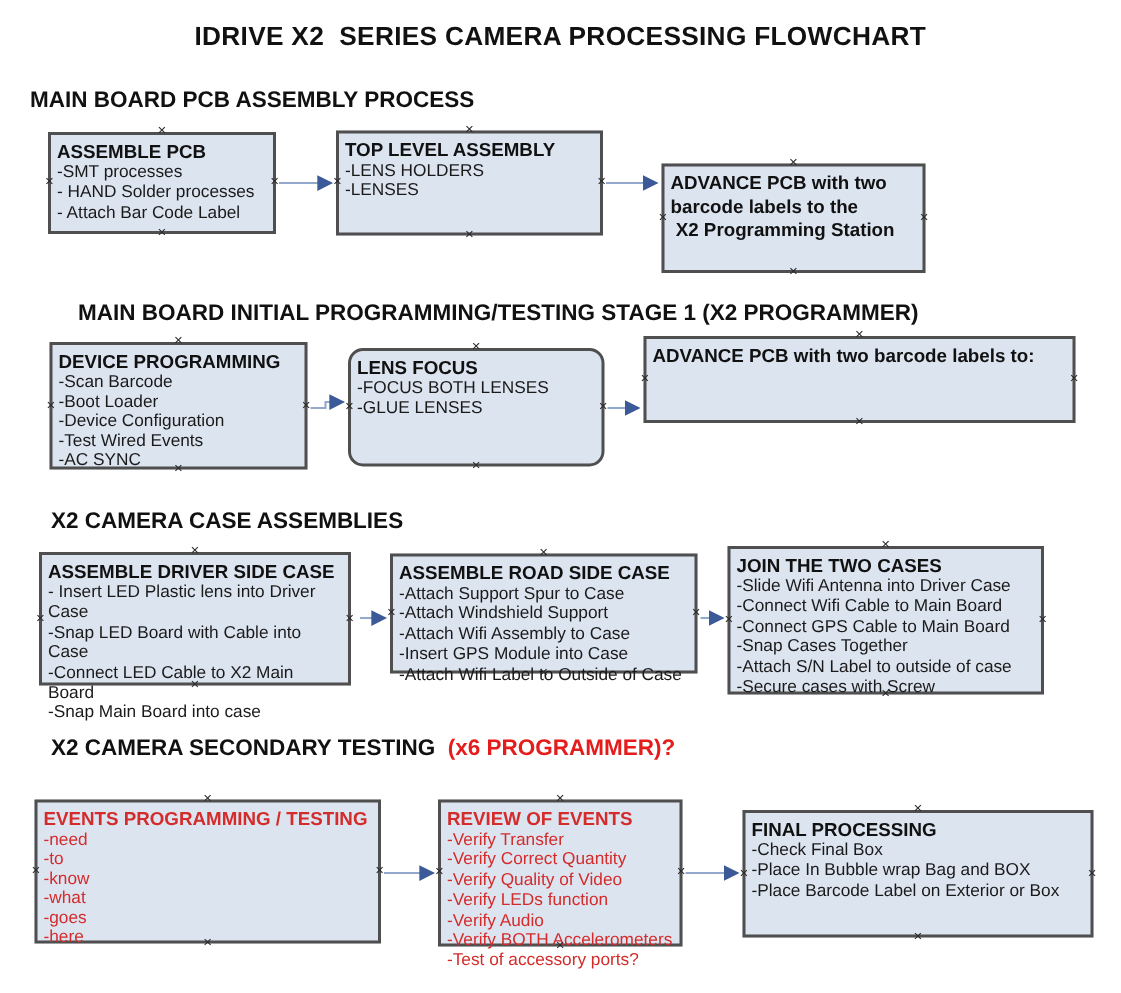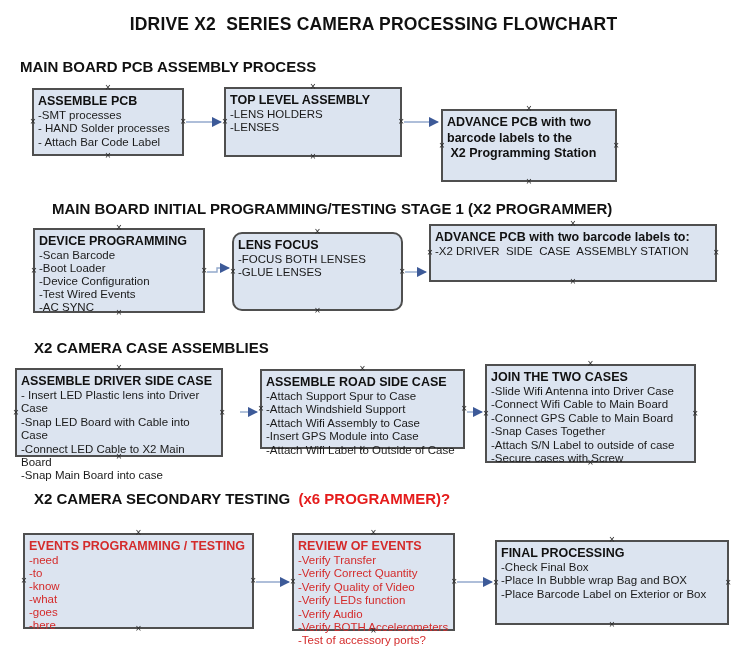--- a/index.html
+++ b/index.html
@@ -28,21 +28,21 @@
   .fc-box.red h4,.fc-box.red li{color:var(--red,#d42b2b);}
   .fc-box.bold-items li{font-weight:bold;font-size:12.5px;line-height:15px;color:#111;}
   .fc-box.tight li{line-height:13px;}
   
   #b1{left:32px;top:88px;width:152px;height:68px;}
   #b2{left:224px;top:87px;width:178px;height:70px;}
   #b3{left:441px;top:85px;width:176px;height:73px;margin-top:24px;}
   #b4{left:33px;top:228px;width:172px;height:85px;}
   #b5{left:232px;top:232px;width:171px;height:79px;border-radius:10px;}
   #b6{left:429px;top:224px;width:288px;height:58px;}
-  #b7{left:15px;top:368px;width:208px;height:89px;}
+  #b7{left:26px;top:368px;width:208px;height:89px;}
   #b8{left:260px;top:369px;width:205px;height:80px;}
   #b9{left:485px;top:364px;width:211px;height:99px;}
   #b10{left:23px;top:533px;width:231px;height:96px;}
   #b11{left:292px;top:533px;width:163px;height:98px;}
   #b12{left:495px;top:540px;width:234px;height:85px;}
   #b11{overflow:visible;}
   
   .cp{position:absolute;font-style:normal;font-size:10px;line-height:10px;color:#2b2b2b;z-index:6;}
   .cp::before{content:"\00d7";}
   .cp-t{top:-7px;left:calc(50% - 3px);}
@@ -117,23 +117,20 @@
         <li>-FOCUS BOTH LENSES</li>
         <li>-GLUE LENSES</li>
       </ul>
   <i class="cp cp-t"></i>
       <i class="cp cp-b"></i>
       <i class="cp cp-l"></i>
       <i class="cp cp-r"></i>
     </div>
   <div class="fc-box" id="b6">
     <h4>ADVANCE PCB with two barcode labels to:</h4>
-    <ul>
-        <li>-X2 DRIVER  SIDE  CASE  ASSEMBLY STATION</li>
-      </ul>
   <i class="cp cp-t"></i>
       <i class="cp cp-b"></i>
       <i class="cp cp-l"></i>
       <i class="cp cp-r"></i>
     </div>
   <div class="fc-box" id="b7">
     <h4>ASSEMBLE DRIVER SIDE CASE</h4>
     <ul>
         <li>- Insert LED Plastic lens into Driver Case</li>
         <li>-Snap LED Board with Cable into Case</li>

